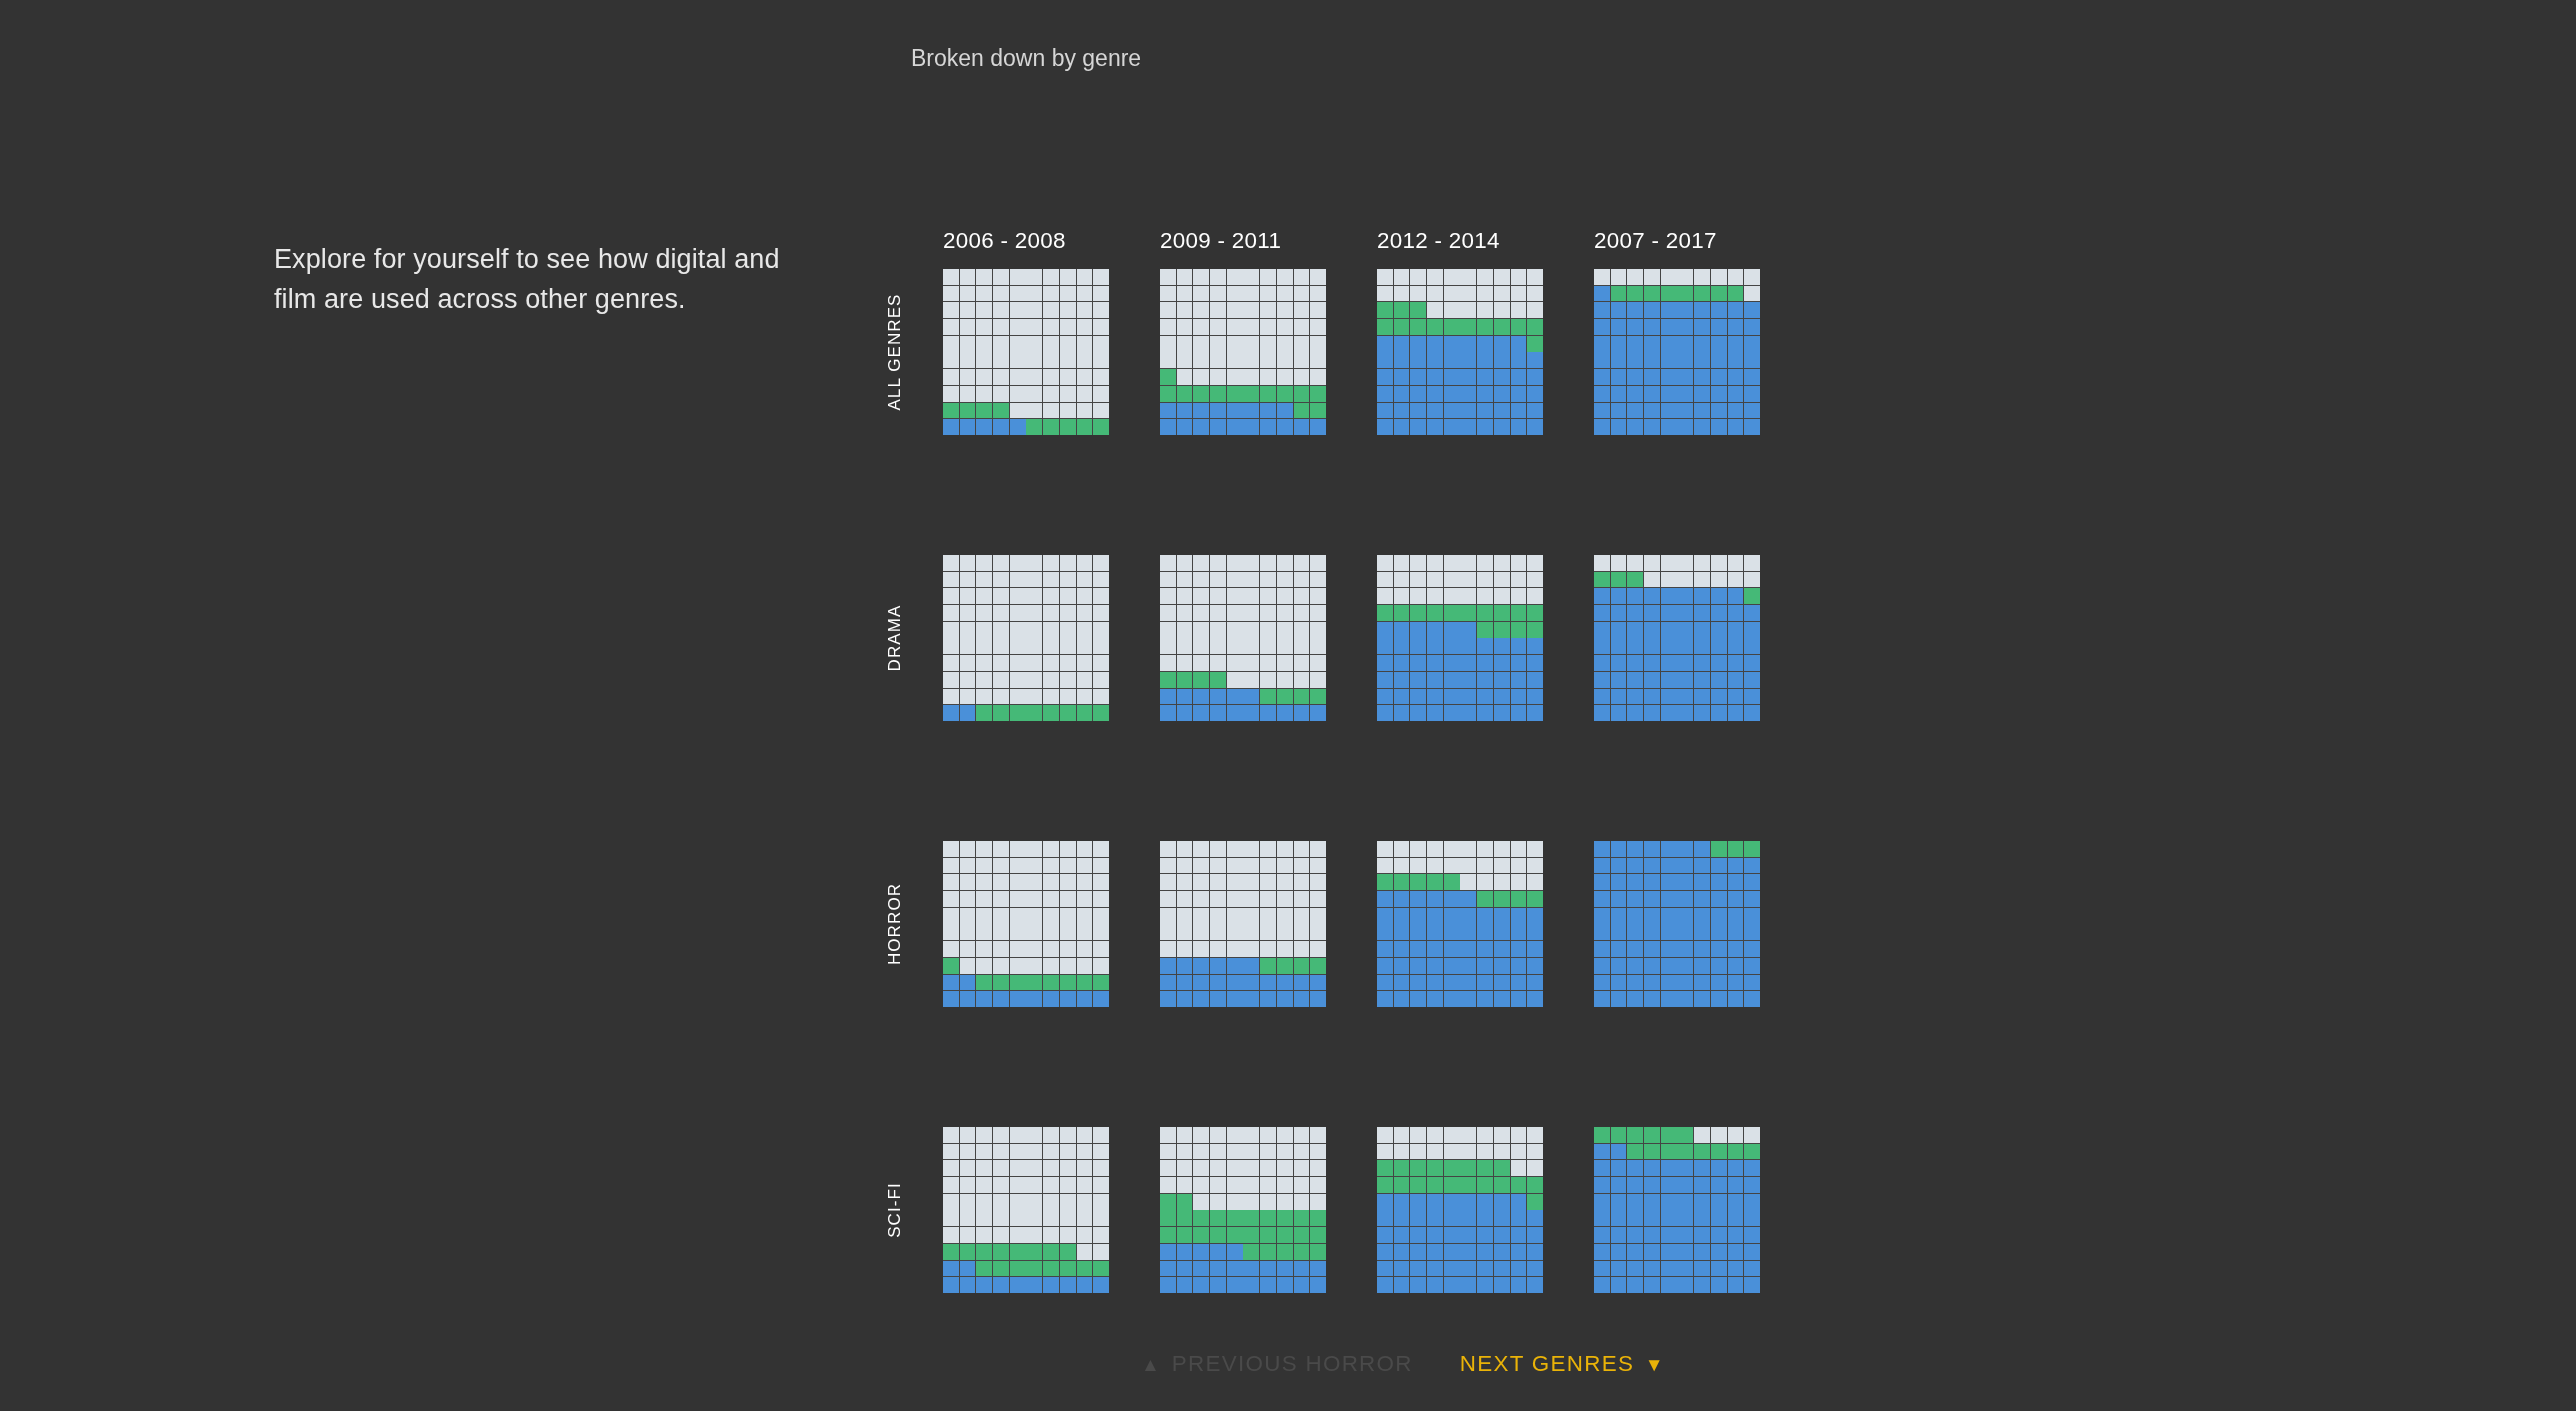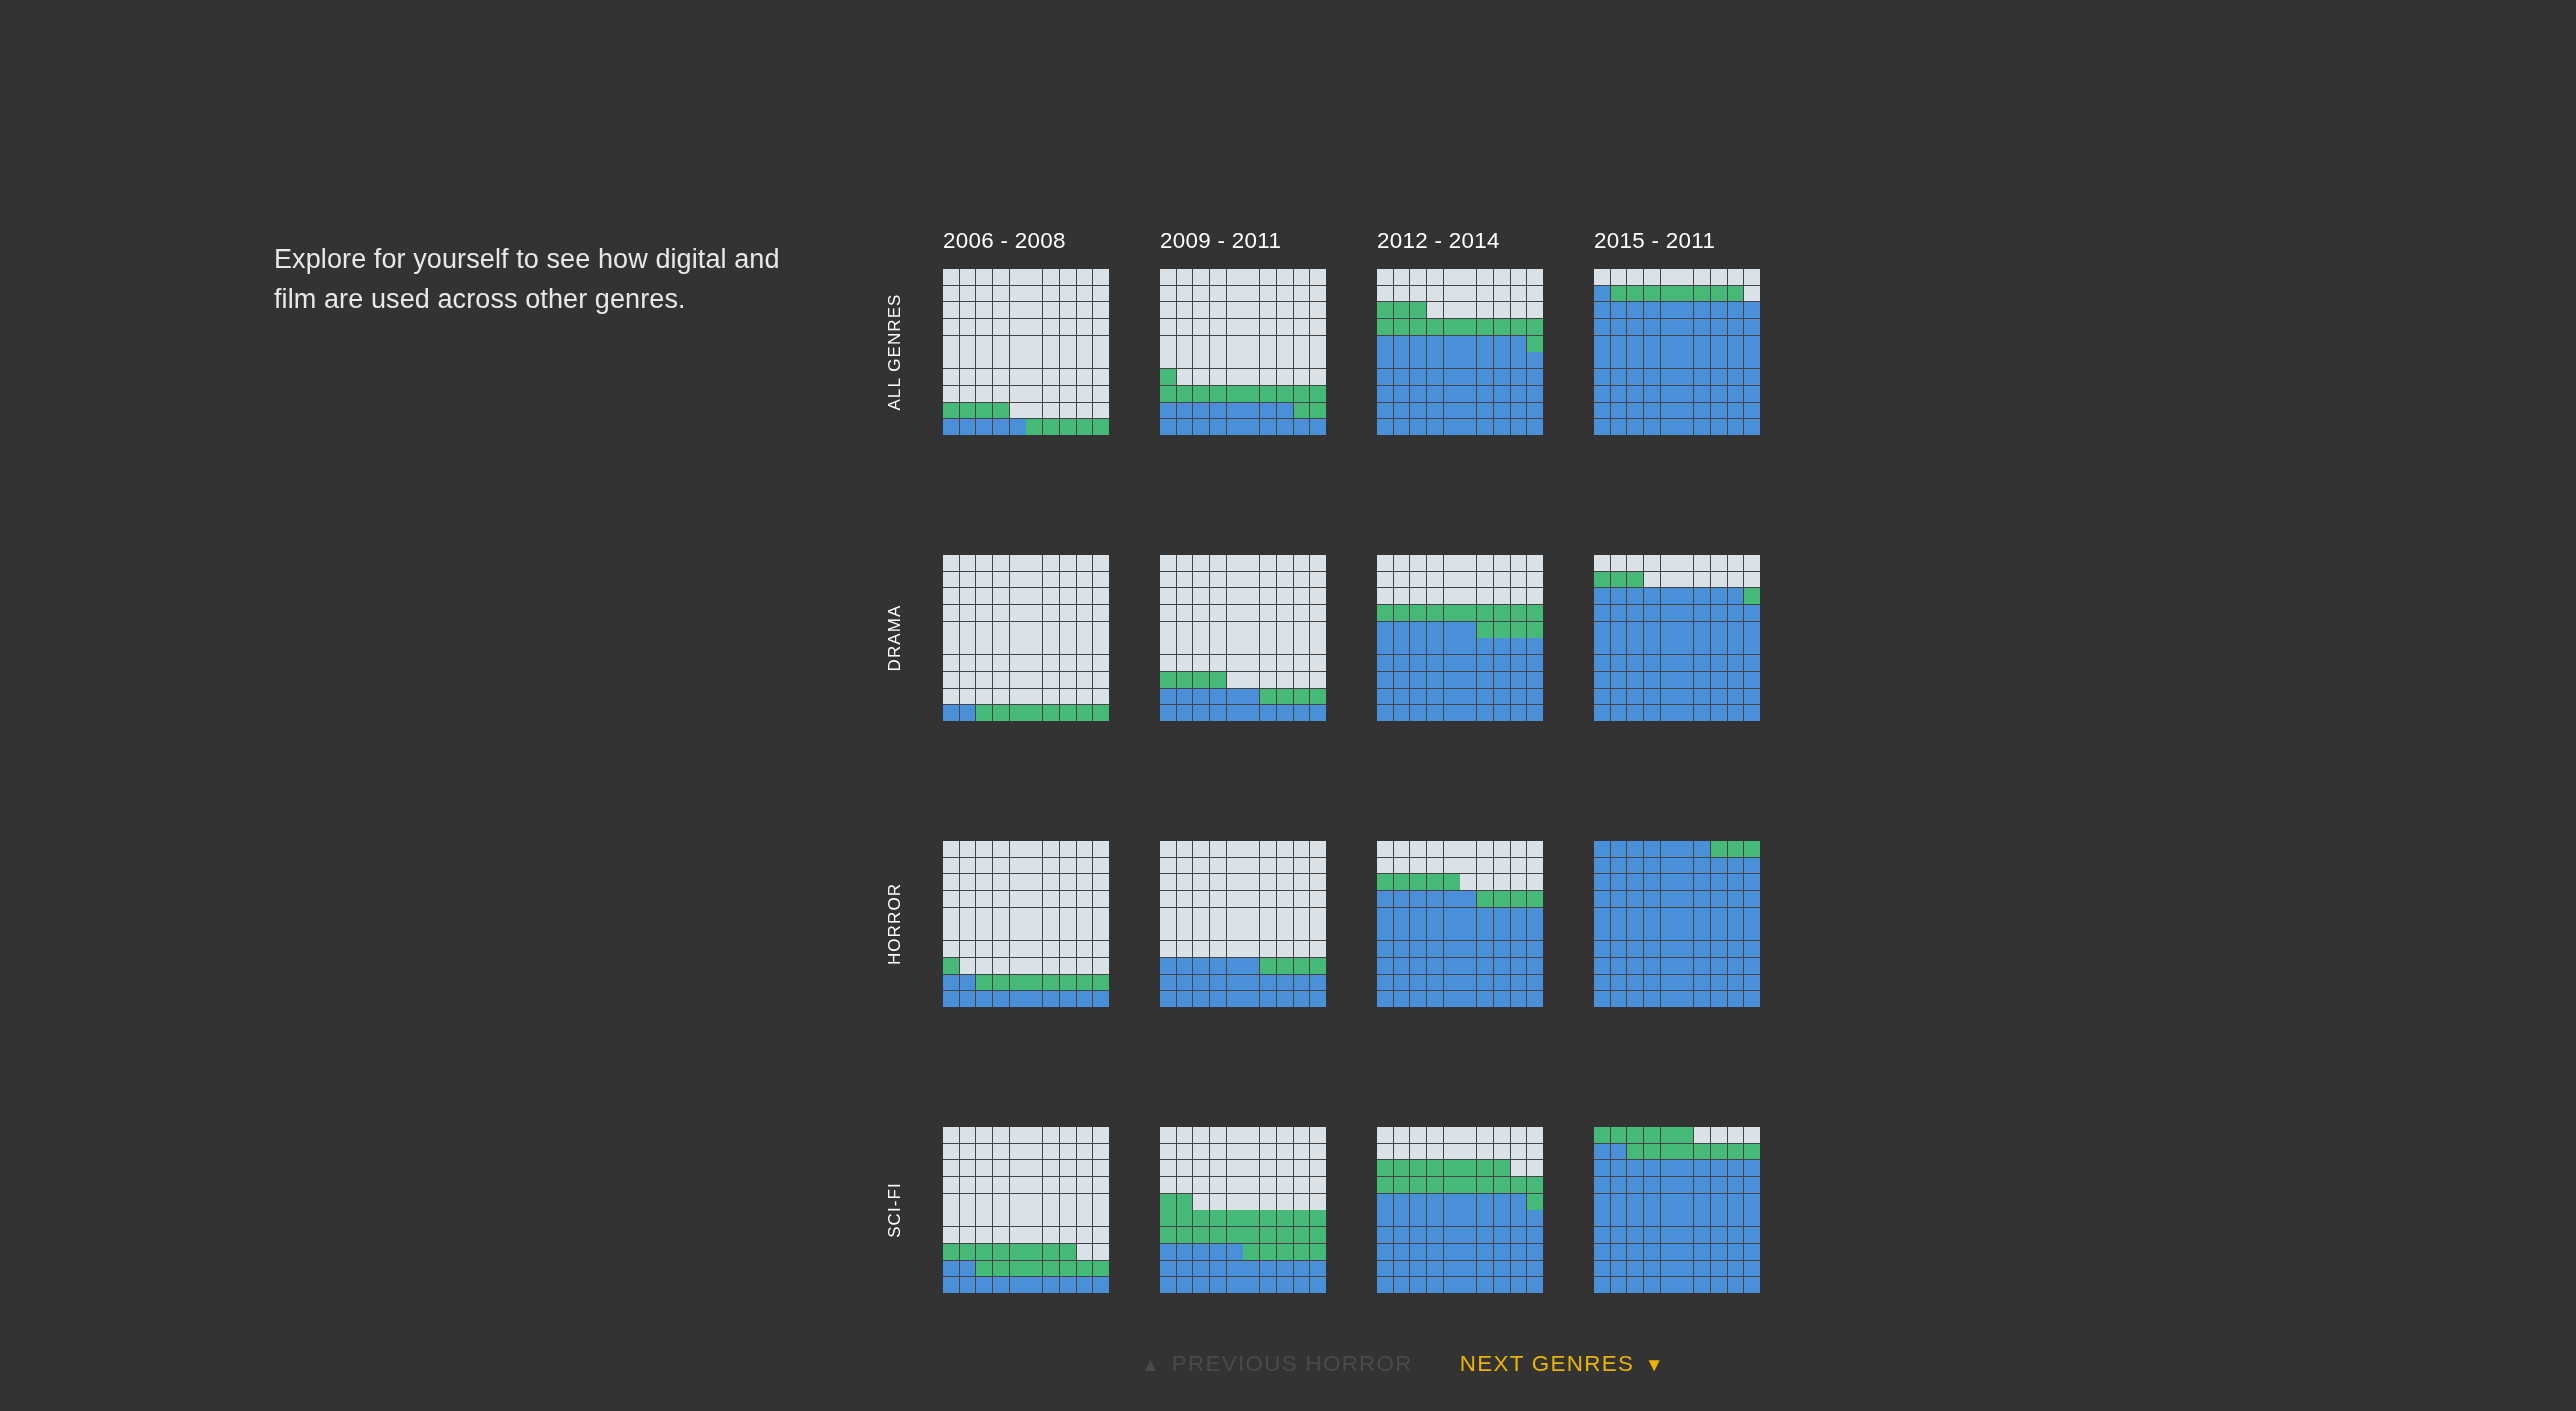--- a/index.html
+++ b/index.html
@@ -177,28 +177,29 @@
   .nav-arrow { font-size: 19px; line-height: 1; }
 </style>
 </head>
 <body>
 
 <div id="intro-panel">
   <p id="intro-text">Explore for yourself to see how digital and film are used across other genres.</p>
 </div>
 
 <div id="chart-panel">
+  <p id="chart-subtitle">Broken down by genre</p>
 </div>
 
 <div id="waffle-region">
   <div id="year-header-row">
       <div class="year-header">2006 - 2008</div>
       <div class="year-header">2009 - 2011</div>
       <div class="year-header">2012 - 2014</div>
-      <div class="year-header">2015 - 2011</div>
+      <div class="year-header">2007 - 2017</div>
     </div>
   <div id="genre-rows">
       <div class="genre-row">
         <div class="genre-label-cell">
           <div class="genre-label">ALL GENRES</div>
         </div>
         <div class="waffle">
           <div class="cell" style="background: rgb(218, 225, 231);"></div>
           <div class="cell" style="background: rgb(218, 225, 231);"></div>
           <div class="cell" style="background: rgb(218, 225, 231);"></div>

